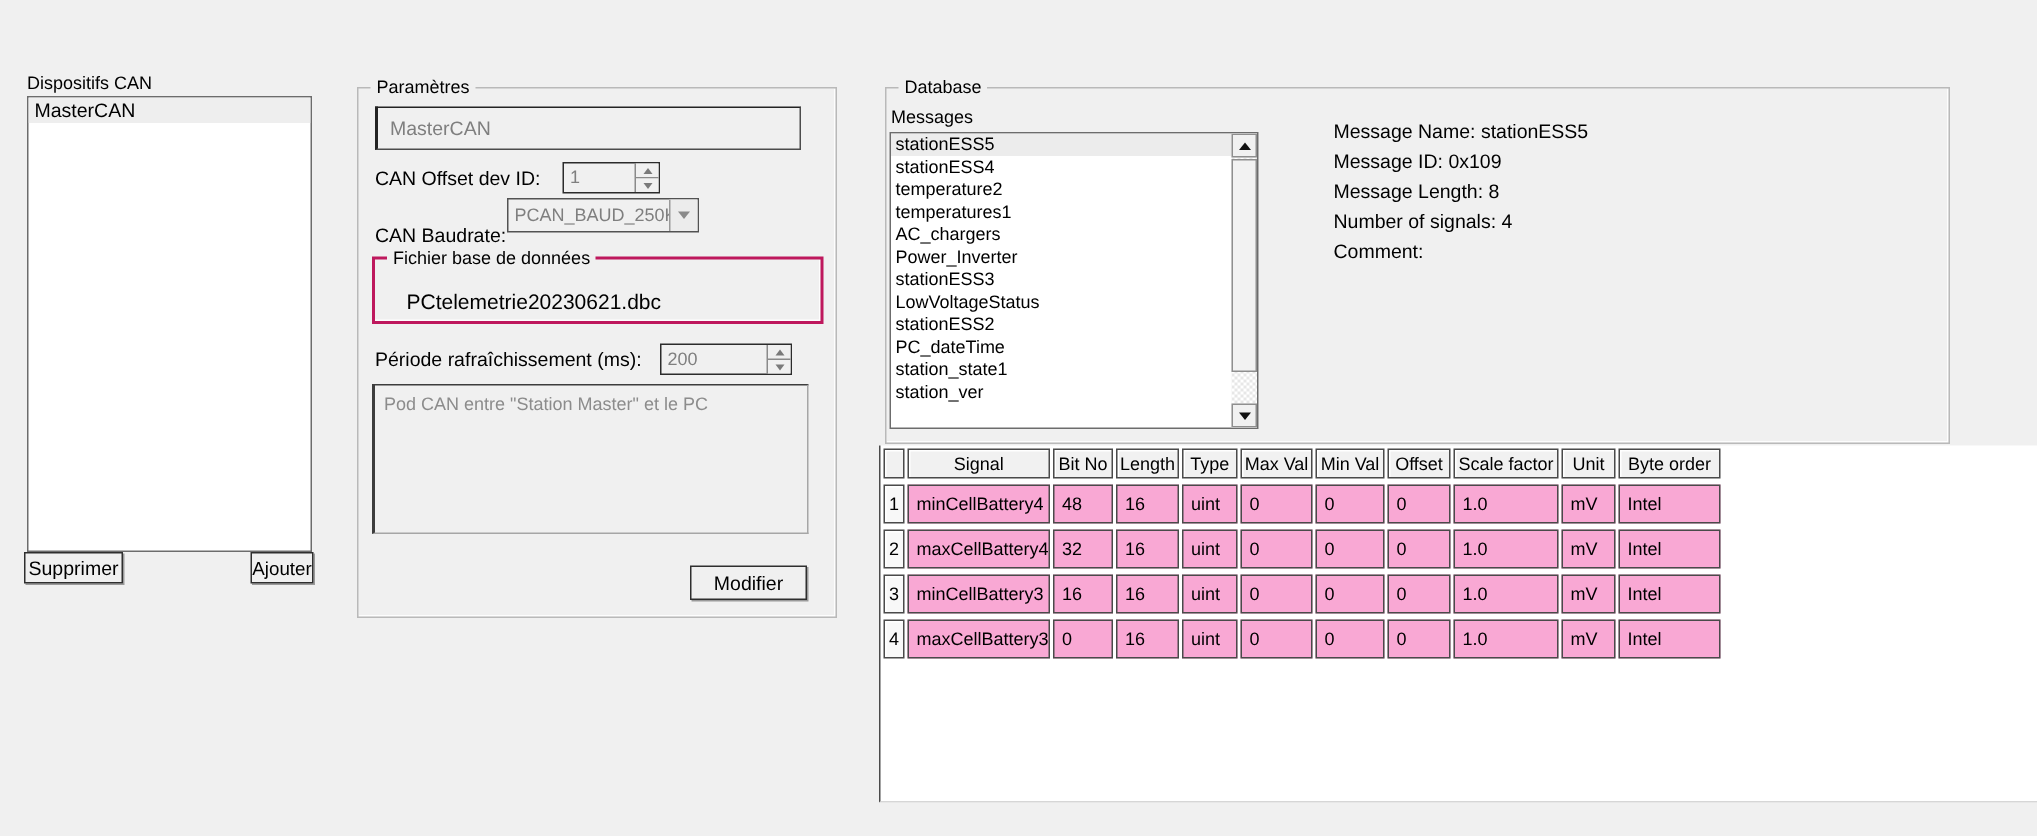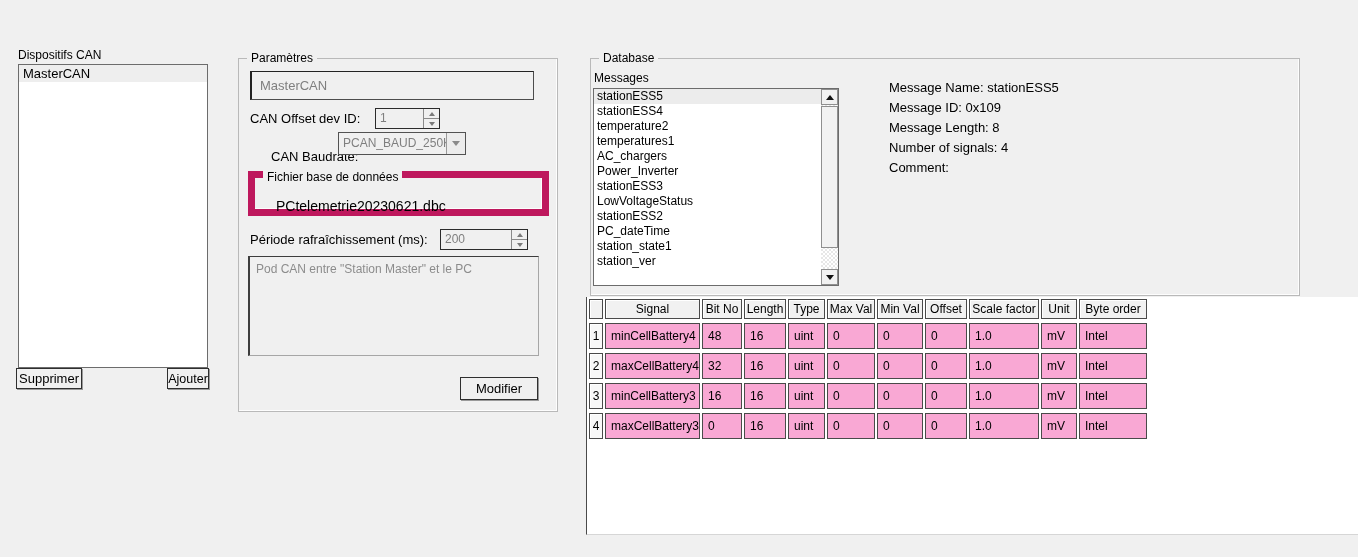--- a/index.html
+++ b/index.html
@@ -58,21 +58,21 @@
   
   #params-group { left: 238px; top: 58px; width: 320px; height: 354px; }
   #name-field {
     position: absolute; left: 11px; top: 12px; width: 284px; height: 29px;
     background: #f0f0f0;
     border: 1px solid #4c4c4c; border-left: 2px solid #232323; border-top-color: #232323;
     color: #7f7f7f; font-size: 13px; line-height: 27px; padding-left: 8px;
   }
   .plabel { position: absolute; font-size: 13px; white-space: nowrap; }
   #devid-label   { left: 11px; top: 52px; }
-  #baud-label    { left: 11px; top: 90px; margin-left: 21px; }
+  #baud-label    { left: 11px; top: 90px; }
   #refresh-label { left: 11px; top: 173px; }
 
   .spinner {
     position: absolute; display: flex;
     background: #f0f0f0; border: 1px solid #2b2b2b;
   }
   #devid-spinner   { left: 136px; top: 49px;  width: 65px; height: 21px; }
   #refresh-spinner { left: 201px; top: 170px; width: 88px; height: 21px; }
   .spin-val { flex: 1; color: #7f7f7f; font-size: 12px; line-height: 19px; padding-left: 4px; }
   .spin-btns { width: 16px; border-left: 1px solid #8a8a8a; display: flex; flex-direction: column; }
@@ -82,21 +82,21 @@
   .tri-down-sm { width:0; height:0; border-left:3px solid transparent; border-right:3px solid transparent; border-top:4px solid #7a7a7a; }
 
   .combo {
     position: absolute; left: 99px; top: 73px; width: 128px; height: 23px;
     background: #f0f0f0; border: 1px solid #525252; display: flex;
   }
   .combo-val { flex: 1; color: #7f7f7f; font-size: 12px; line-height: 21px; padding-left: 4px; white-space: nowrap; overflow: hidden; }
   .combo-btn { width: 19px; border-left: 1px solid #9a9a9a; display: flex; align-items: center; justify-content: center; background: #ececec; }
   .tri-down-combo { width:0; height:0; border-left:4px solid transparent; border-right:4px solid transparent; border-top:5px solid #8a8a8a; }
 
-  #dbfile-group { left: 9px; top: 112px; width: 301px; height: 45px; position: absolute; border: 7px solid #be185d; box-shadow: inset -1px -1px 0 #fdfdfd; text-align: center; }
+  #dbfile-group { left: 9px; top: 112px; width: 301px; height: 45px; position: absolute; border: 2px solid #be185d; box-shadow: inset -1px -1px 0 #fdfdfd; text-align: center; }
   #dbfile-name { position: absolute; left: 21px; top: 20px; font-size: 14px; font-weight: normal; white-space: nowrap; }
 
   #desc-box {
     position: absolute; left: 9px; top: 197px; width: 291px; height: 100px;
     background: #f0f0f0;
     border: 1px solid #a6a6a6; border-left: 2px solid #3d3d3d; border-top-color: #3d3d3d;
     color: #8c8c8c; font-size: 12px; padding: 5px 6px; line-height: 15px;
   }
   #btn-modifier { left: 221px; top: 318px; width: 78px; height: 23px; }
 

